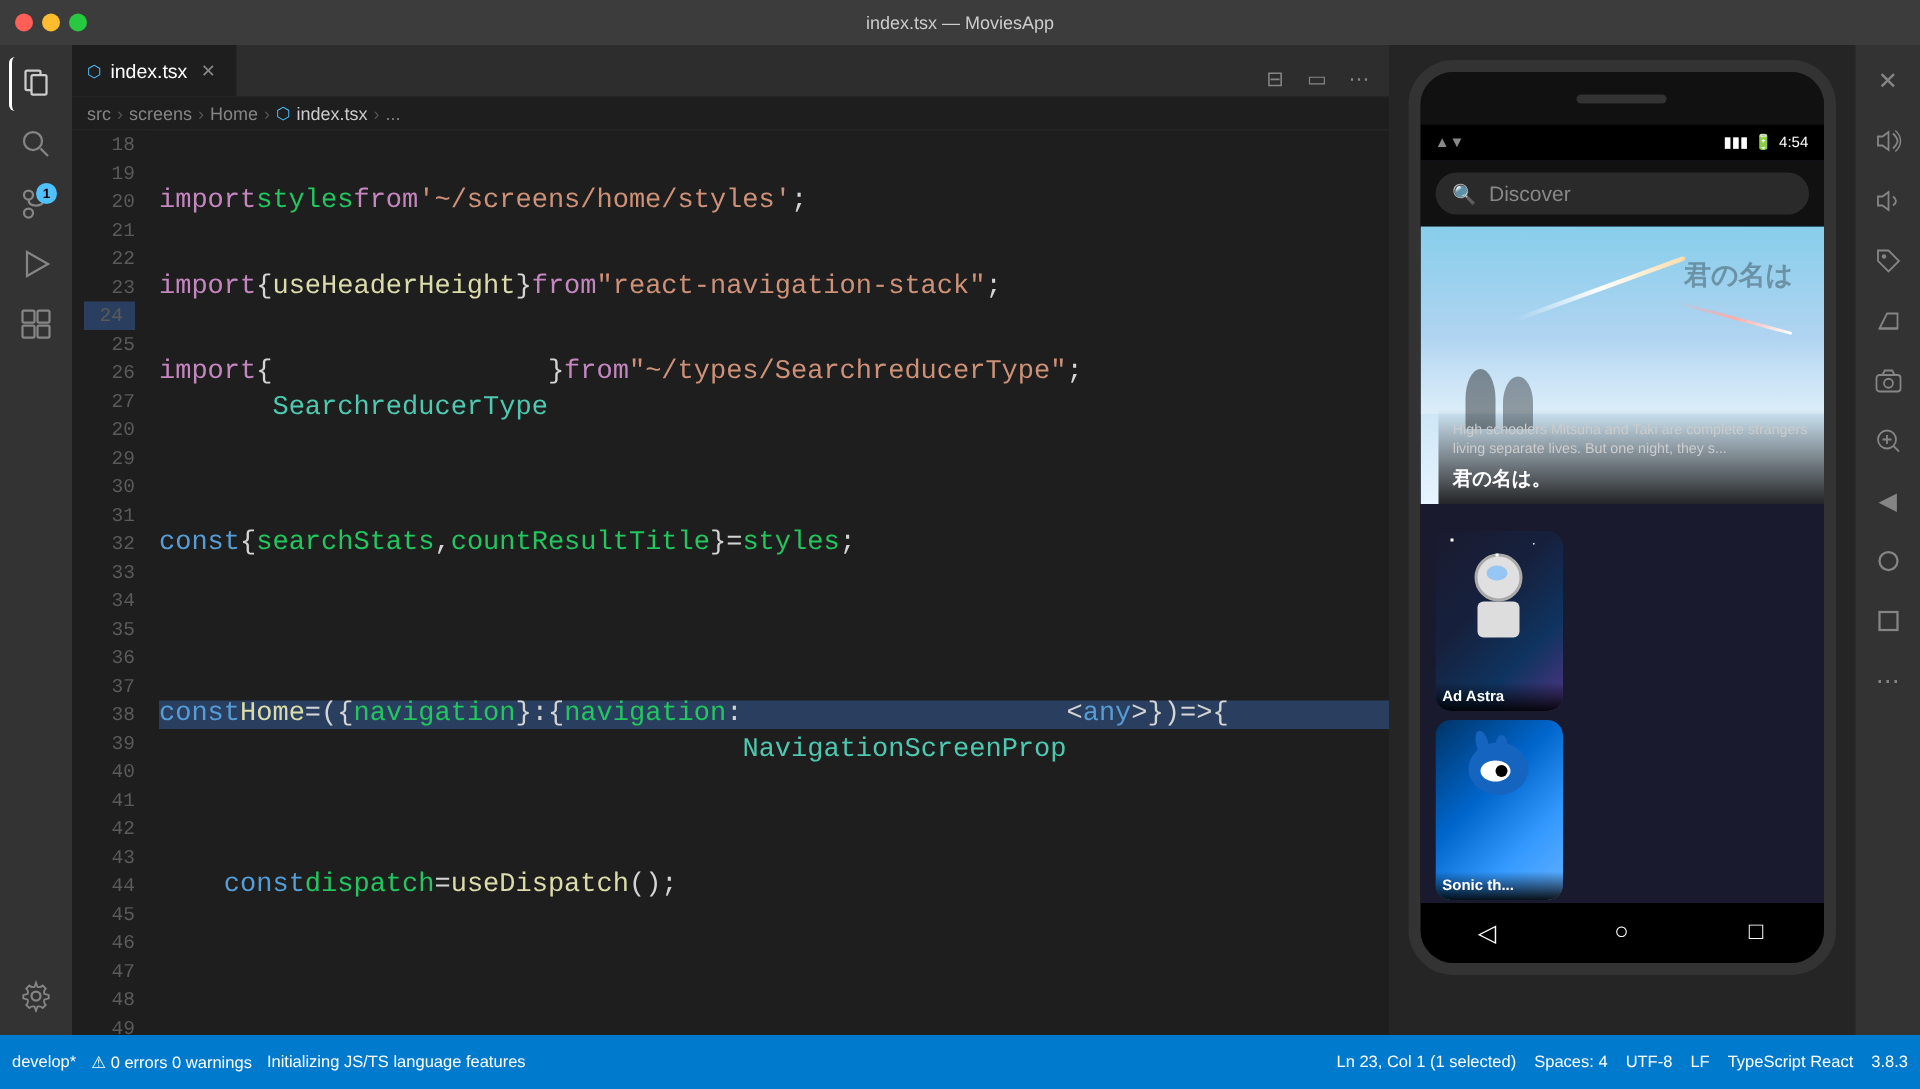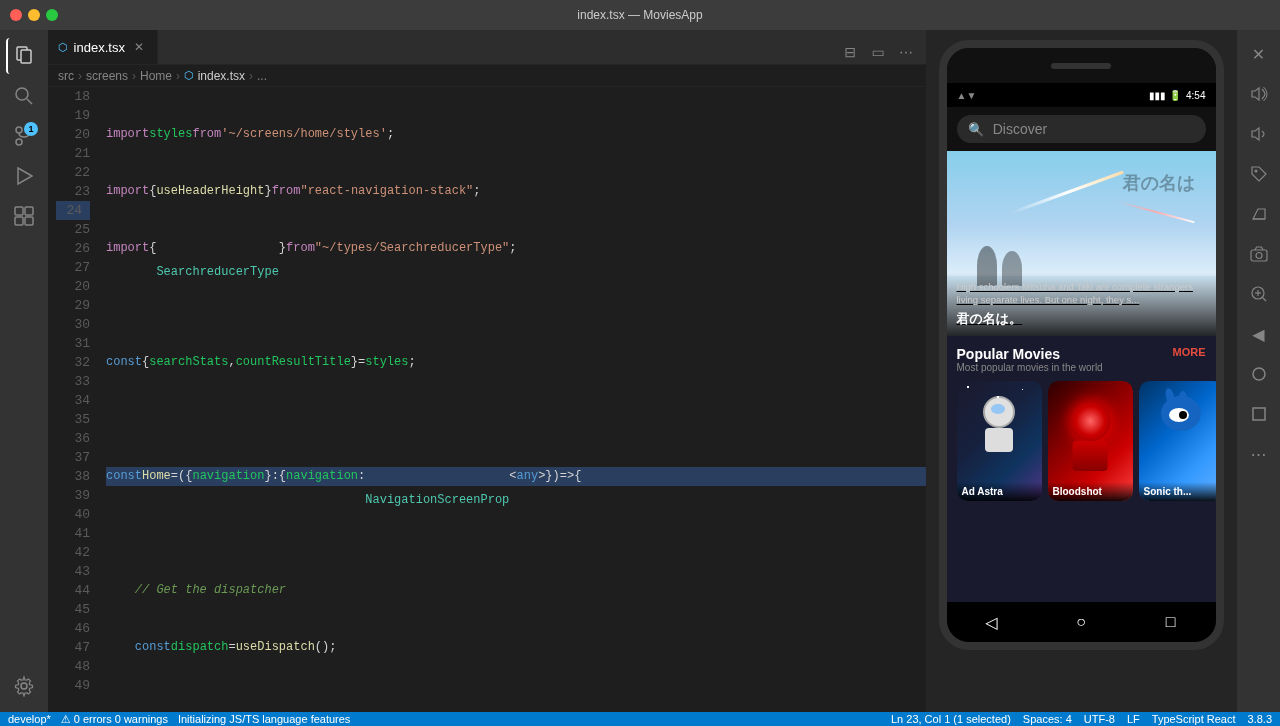--- a/index.html
+++ b/index.html
@@ -186,21 +186,21 @@
       padding: 0 8px;
       text-align: right;
       user-select: none;
       padding-top: 0;
       overflow: hidden;
     }
     .code-content {
       flex: 1;
       overflow: hidden;
       font-family: 'Consolas', 'Courier New', monospace;
-      font-size: 12px;
+      font-size: 18px;
       line-height: 19px;
       color: #d4d4d4;
       padding-left: 8px;
       white-space: pre;
     }
     .code-line { height: 19px; display: flex; align-items: center; }
     .code-line.highlighted { background: #2a3f5f; }
 
     
     .kw { color: #569cd6; }
@@ -295,25 +295,24 @@
     }
     .featured-bg {
       width: 100%;
       height: 100%;
       background: linear-gradient(135deg, #87ceeb 0%, #4fc3f7 30%, #0288d1 60%, #01579b 100%);
       position: relative;
     }
     .featured-overlay {
       position: absolute;
       bottom: 0;
-      left: 0;
+      left: 12px;
       right: 0;
       background: linear-gradient(transparent, rgba(0,0,0,0.85));
       padding: 8px 10px;
-      text-decoration: underline;
     }
     .featured-desc {
       color: #ccc;
       font-size: 9.5px;
       line-height: 1.3;
       margin-bottom: 4px;
     }
     .featured-title {
       color: #fff;
       font-size: 13px;
@@ -386,20 +385,21 @@
     .popular-more {
       color: #e74c3c;
       font-size: 11px;
       font-weight: bold;
       cursor: pointer;
     }
     .movies-row {
       display: flex;
       gap: 6px;
       margin-top: 8px;
+      flex-direction: column;
     }
     .movie-card {
       width: 85px;
       border-radius: 10px;
       overflow: hidden;
       position: relative;
       flex-shrink: 0;
     }
     .movie-card-img {
       width: 85px;
@@ -504,21 +504,21 @@
       align-items: center;
       justify-content: center;
       color: #858585;
       font-size: 16px;
       cursor: pointer;
       border-radius: 4px;
     }
 
     
     .status-bar {
-      height: 14px;
+      height: 36px;
       background: #007acc;
       display: flex;
       align-items: center;
       padding: 0 8px;
       font-size: 11px;
       color: #ffffff;
       gap: 12px;
     }
     .status-left { display: flex; gap: 10px; align-items: center; }
     .status-right { margin-left: auto; display: flex; gap: 12px; align-items: center; }
@@ -733,21 +733,20 @@
       </div>
       <div class="code-content">
         <div class="code-line"><span class="kw2">import</span> <span class="var">styles</span> <span class="kw2">from</span> <span class="str">'~/screens/home/styles'</span><span class="punct">;</span></div>
         <div class="code-line"><span class="kw2">import</span> <span class="punct">{</span><span class="fn">useHeaderHeight</span><span class="punct">}</span> <span class="kw2">from</span> <span class="str">"react-navigation-stack"</span><span class="punct">;</span></div>
         <div class="code-line"><span class="kw2">import</span> <span class="punct">{</span><span class="type">SearchreducerType</span><span class="punct">}</span> <span class="kw2">from</span> <span class="str">"~/types/SearchreducerType"</span><span class="punct">;</span></div>
         <div class="code-line"></div>
         <div class="code-line"><span class="kw">const</span> <span class="punct">{</span><span class="var">searchStats</span><span class="punct">,</span> <span class="var">countResultTitle</span><span class="punct">}</span> <span class="op">=</span> <span class="var">styles</span><span class="punct">;</span></div>
         <div class="code-line"></div>
         <div class="code-line highlighted"><span class="kw">const</span> <span class="fn">Home</span> <span class="op">=</span> <span class="punct">({</span><span class="var">navigation</span><span class="punct">}:</span> <span class="punct">{</span> <span class="var">navigation</span><span class="punct">:</span> <span class="type">NavigationScreenProp</span><span class="punct">&lt;</span><span class="kw">any</span><span class="punct">&gt;</span> <span class="punct">})</span> <span class="op">=&gt;</span> <span class="punct">{</span></div>
         <div class="code-line"></div>
-        <div class="code-line"><span style="color:#569cd6;">    </span><span class="comment">// Get the dispatcher</span></div>
         <div class="code-line"><span>    </span><span class="kw">const</span> <span class="var">dispatch</span> <span class="op">=</span> <span class="fn">useDispatch</span><span class="punct">();</span></div>
         <div class="code-line"></div>
         
         
         
         
         
         
         
         
@@ -811,58 +810,40 @@
             <div style="position:absolute;bottom:50px;left:30px;width:20px;height:40px;background:rgba(0,0,0,0.4);border-radius:50% 50% 0 0;"></div>
             <div style="position:absolute;bottom:50px;left:55px;width:20px;height:35px;background:rgba(0,0,0,0.35);border-radius:50% 50% 0 0;"></div>
           </div>
           <div class="featured-overlay">
             <div class="featured-desc">High schoolers Mitsuha and Taki are complete strangers living separate lives. But one night, they s...</div>
             <div class="featured-title">君の名は。</div>
           </div>
         </div>
 
         <div class="popular-section">
-          <div class="popular-header">
-            <div>
-              <div class="popular-title">Popular Movies</div>
-              <div class="popular-subtitle">Most popular movies in the world</div>
-            </div>
-            <div class="popular-more">MORE</div>
-          </div>
 
           <div class="movies-row">
 
             <div class="movie-card">
               <div class="movie-card-img card-ad-astra">
 
                 <div class="astronaut">
                   <div class="astronaut-helmet"></div>
                   <div class="astronaut-body"></div>
                 </div>
 
                 <div style="position:absolute;top:5px;left:10px;width:2px;height:2px;background:#fff;border-radius:50;"></div>
                 <div style="position:absolute;top:15px;left:40px;width:2px;height:2px;background:#fff;border-radius:50;"></div>
                 <div style="position:absolute;top:8px;left:65px;width:1px;height:1px;background:#fff;border-radius:50;"></div>
                 <div class="movie-label">
                   <span>Ad Astra</span>
                 </div>
               </div>
             </div>
 
-            <div class="movie-card">
-              <div class="movie-card-img card-bloodshot">
-                <div class="red-glow">
-                  <div class="red-circle"></div>
-                  <div class="red-body"></div>
-                </div>
-                <div class="movie-label">
-                  <span>Bloodshot</span>
-                </div>
-              </div>
-            </div>
 
             <div class="movie-card">
               <div class="movie-card-img card-sonic">
                 <div class="sonic-figure">
                   <div class="sonic-head">
                     <div class="sonic-eye">
                       <div class="sonic-pupil"></div>
                     </div>
                   </div>
                 </div>

